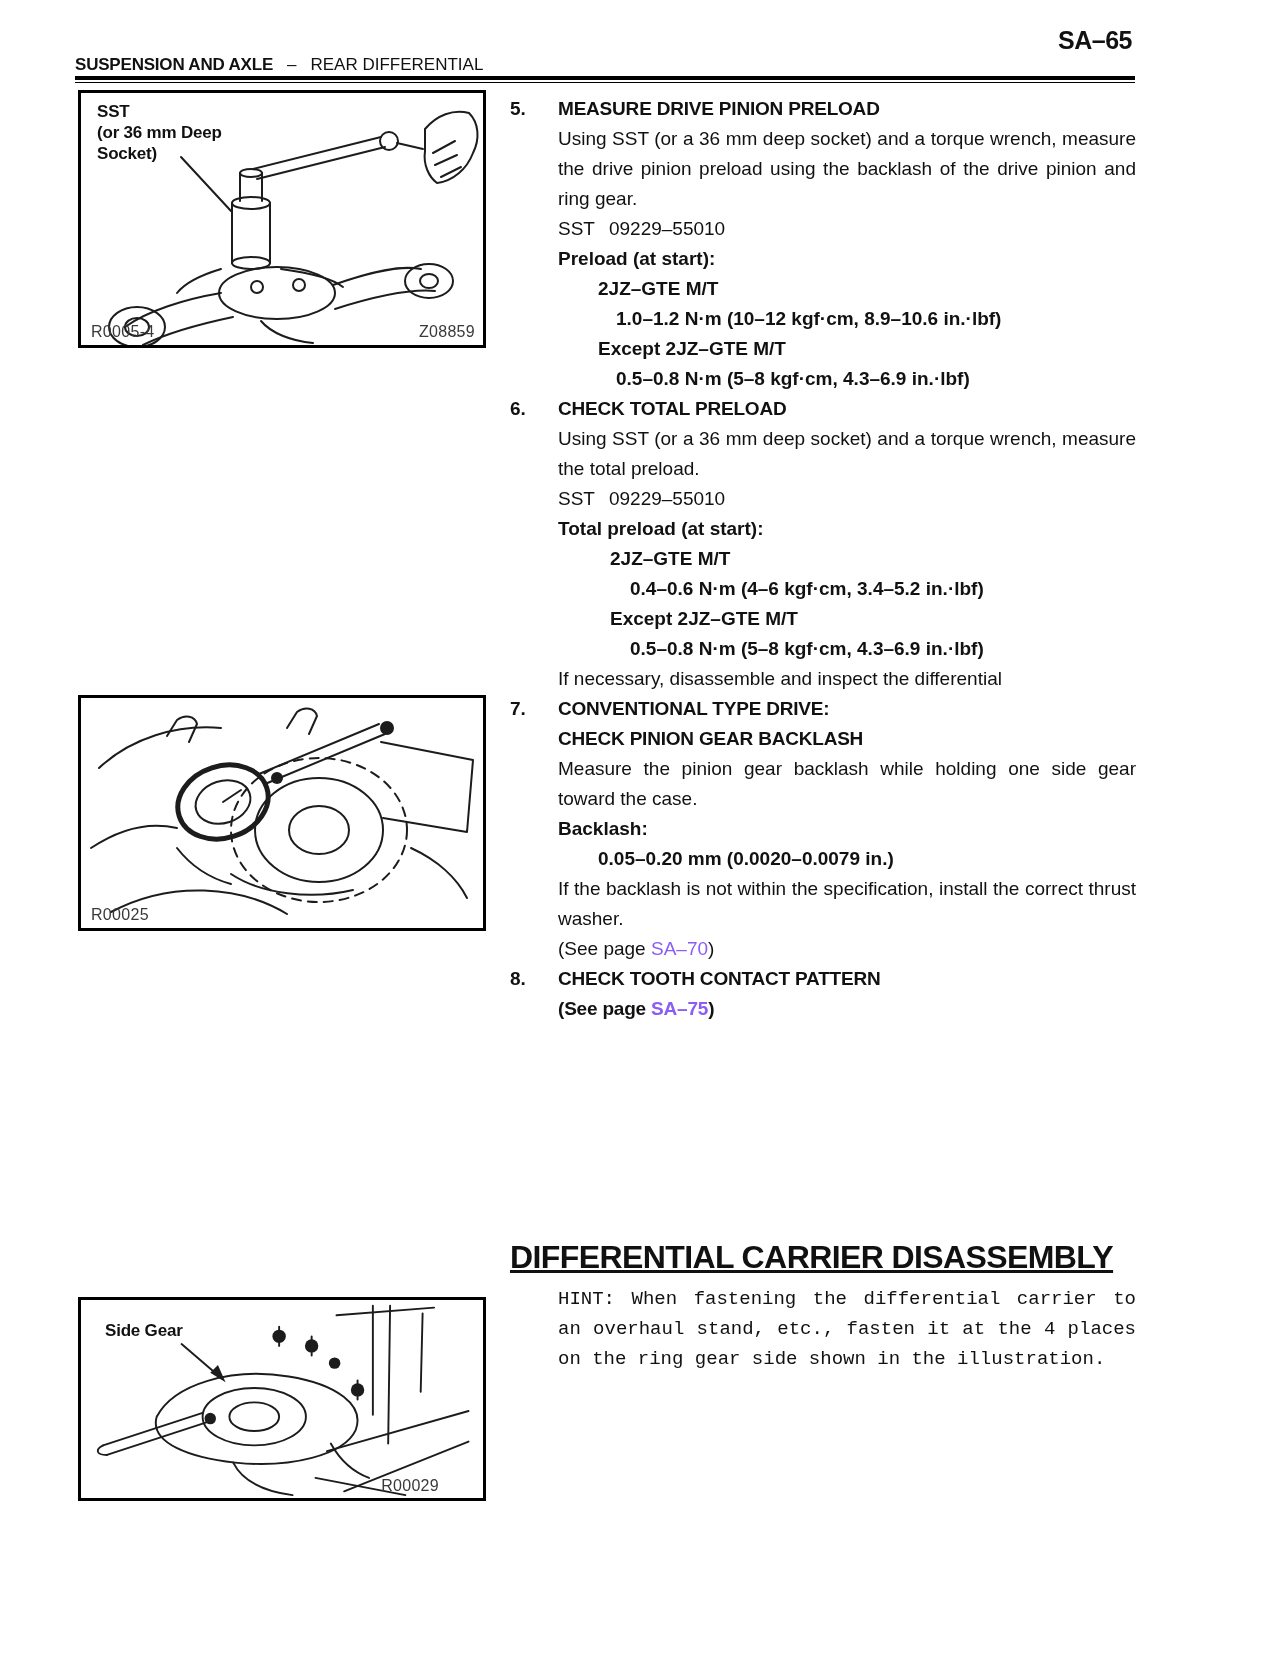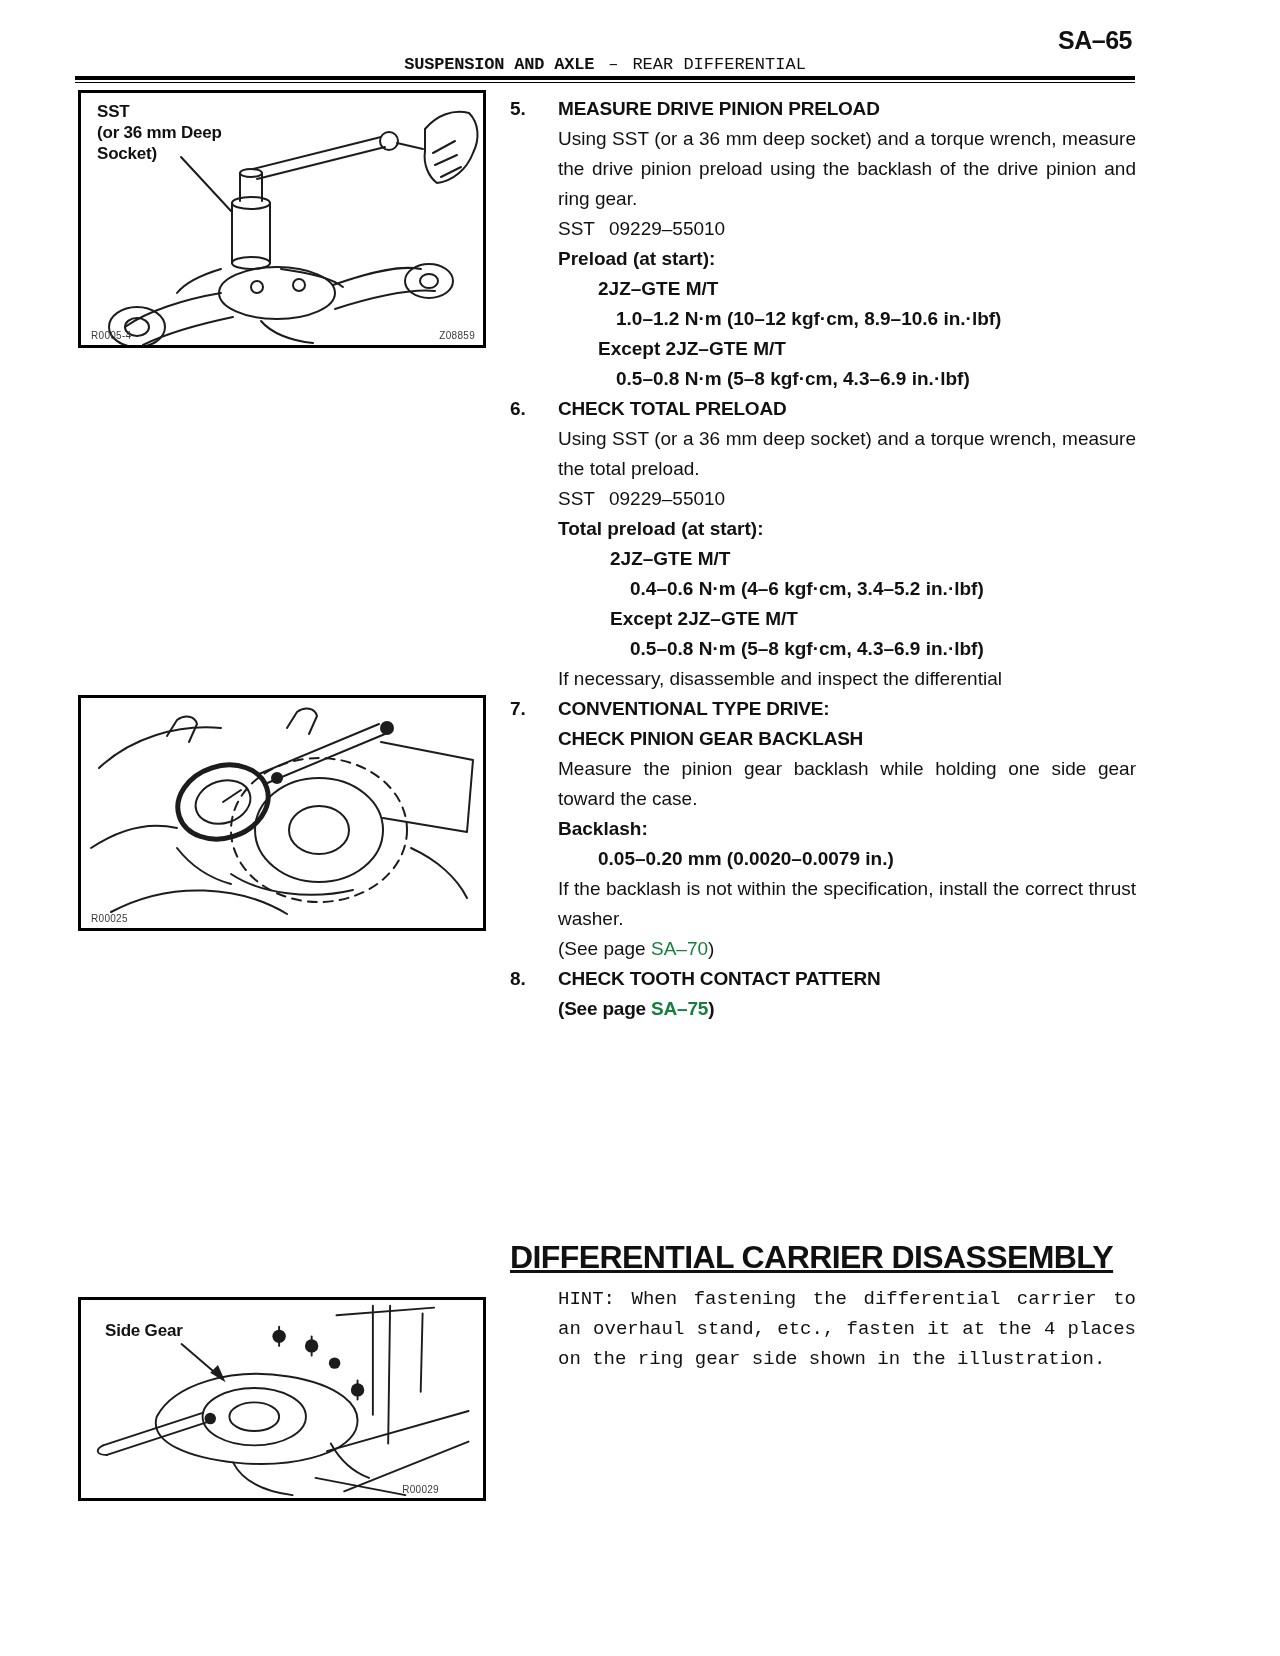--- a/index.html
+++ b/index.html
@@ -3,54 +3,54 @@
 <meta charset="utf-8">
 <style>
   html,body{margin:0;padding:0;}
   body{
     width:1280px;height:1656px;position:relative;background:#ffffff;
     font-family:"Liberation Sans","DejaVu Sans",sans-serif;color:#111;
     -webkit-font-smoothing:antialiased;
   }
   
   .page-num{position:absolute;top:26px;right:148px;font-size:25px;font-weight:bold;letter-spacing:-0.5px;}
-  .hdr{position:absolute;top:55px;left:75px;width:1060px;text-align:center;font-size:17px;white-space:nowrap;font-family:Liberation Mono, monospace;}
+  .hdr{position:absolute;top:55px;left:75px;width:1060px;text-align:left;font-size:17px;white-space:nowrap;}
   .hdr b{font-weight:bold;letter-spacing:-0.2px;}
   .hdr .dash{padding:0 14px;}
   .rule{position:absolute;top:76px;left:75px;width:1060px;}
   .rule .r1{height:4px;background:#000;}
   .rule .r2{height:1px;background:#000;margin-top:2px;}
 
   
   .fig{position:absolute;left:78px;width:408px;border:3px solid #000;background:#fff;box-sizing:border-box;}
   .fig svg{display:block;width:100%;height:100%;}
   #fig1{top:90px;height:258px;}
   #fig2{top:695px;height:236px;text-align:right;}
   #fig3{top:1297px;height:204px;}
   .fig-label{position:absolute;font-size:17px;font-weight:bold;line-height:21px;letter-spacing:-0.2px;}
-  .fig-code{position:absolute;font-size:10px;color:#3a3a3a;letter-spacing:0.3px;}
+  .fig-code{position:absolute;font-size:16px;color:#3a3a3a;letter-spacing:0.3px;}
   .ln{stroke:#1c1c1c;fill:none;stroke-width:2;stroke-linecap:round;stroke-linejoin:round;}
   .lnthick{stroke:#1c1c1c;fill:none;stroke-width:5;}
   .blk{fill:#1c1c1c;stroke:none;}
 
   
   .rcol{position:absolute;left:510px;top:94px;width:628px;font-size:19px;line-height:30px;}
   .step{display:grid;grid-template-columns:48px 1fr;}
   .step .num{font-weight:bold;}
   .step .content{width:578px;}
   .h{font-weight:bold;letter-spacing:-0.2px;}
   .para{text-align:justify;}
   .spec{font-weight:bold;}
   .i1{padding-left:40px;}
   .i2{padding-left:58px;}
   .ia{padding-left:28px;}
   .ib{padding-left:52px;}
   .ic{padding-left:72px;}
   .sst .v{padding-left:14px;text-align:right;}
-  a.xref{color:#15803d;text-decoration:none;cursor:pointer;}
+  a.xref{color:#8b5cf6;text-decoration:none;cursor:pointer;}
   .sec-title{font-size:32px;font-weight:bold;letter-spacing:-0.6px;line-height:38px;margin-top:214px;white-space:nowrap;text-decoration:underline;}
   .hint{margin-top:8px;margin-left:48px;width:578px;text-align:justify;font-family:Liberation Mono, monospace;}
 </style>
 </head>
 <body>
 
 <div class="page-num">SA–65</div>
 <div class="hdr">
   <b>SUSPENSION AND AXLE</b><span class="dash">–</span><span>REAR DIFFERENTIAL</span>
 </div>

